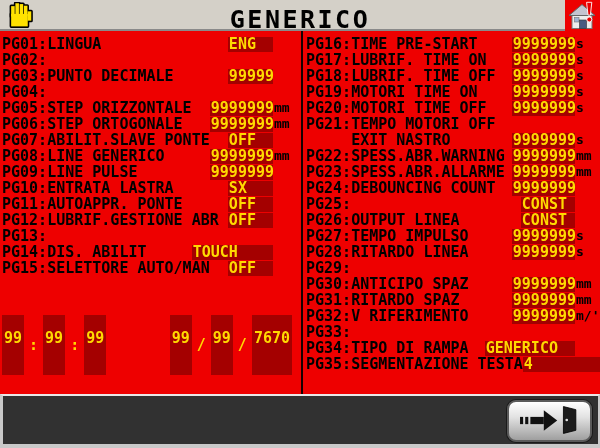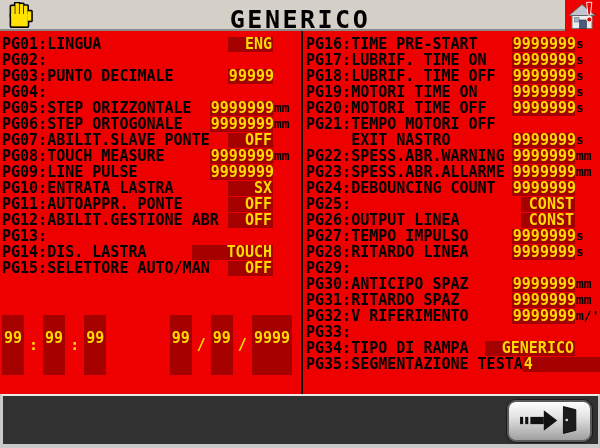--- a/index.html
+++ b/index.html
@@ -19,21 +19,21 @@
   .main{position:absolute;left:0;top:31px;width:600px;height:363px;background:var(--bg-red,#EE0000);}
   .divider{position:absolute;left:301px;top:0;width:2px;height:363px;background:#150000;}
   .col{position:absolute;top:5px;}
   .col-left{left:2px;width:294px;}
   .col-right{left:306px;width:292px;}
   .row{display:flex;align-items:center;height:16px;line-height:16px;font-size:15px;color:#000;white-space:pre;}
   .pid{flex:none;width:5ch;}
   .plabel{flex:none;}
   .vwrap{margin-left:auto;display:flex;align-items:center;}
   .vbox{display:block;height:15px;line-height:15px;background:var(--field-red,#A40000);
-    color:var(--val-yellow,#FFD900);text-align:right;box-sizing:border-box;padding:0 1px;cursor:pointer;}
+    color:var(--val-yellow,#FFD900);text-align:left;box-sizing:border-box;padding:0 1px;cursor:pointer;}
   .vbox.left{text-align:left;}
   .unit{flex:none;width:22px;font-size:13px;color:#000;white-space:nowrap;overflow:visible;padding-left:1px;}
 
   
   .clock{position:absolute;left:2px;top:306px;width:290px;display:flex;
     justify-content:space-between;font-size:15px;height:16px;line-height:15px;}
   .clock-group{display:flex;align-items:center;}
   .clock .num{background:var(--field-red,#A40000);color:var(--val-yellow,#FFD900);padding:16px 2px;height:28px;}
   .clock .sep{color:var(--val-yellow,#FFD900);padding:0 5px;height:15px;}
 
@@ -133,21 +133,21 @@
         <div class="row">
     <span class="pid">PG07:</span>
     <span class="plabel">ABILIT.SLAVE PONTE</span>
     <span class="vwrap">
       <span class="vbox" style="width: 5ch;">OFF</span>
       <span class="unit"></span>
     </span>
   </div>
         <div class="row">
     <span class="pid">PG08:</span>
-    <span class="plabel">TOUCH MEASURE</span>
+    <span class="plabel">LINE GENERICO</span>
     <span class="vwrap">
       <span class="vbox" style="width: 7ch;">9999999</span>
       <span class="unit">mm</span>
     </span>
   </div>
         <div class="row">
     <span class="pid">PG09:</span>
     <span class="plabel">LINE PULSE</span>
     <span class="vwrap">
       <span class="vbox" style="width: 7ch;">9999999</span>
@@ -165,34 +165,34 @@
         <div class="row">
     <span class="pid">PG11:</span>
     <span class="plabel">AUTOAPPR. PONTE</span>
     <span class="vwrap">
       <span class="vbox" style="width: 5ch;">OFF</span>
       <span class="unit"></span>
     </span>
   </div>
         <div class="row">
     <span class="pid">PG12:</span>
-    <span class="plabel">ABILIT.GESTIONE ABR</span>
+    <span class="plabel">LUBRIF.GESTIONE ABR</span>
     <span class="vwrap">
       <span class="vbox" style="width: 5ch;">OFF</span>
       <span class="unit"></span>
     </span>
   </div>
         <div class="row">
     <span class="pid">PG13:</span>
     <span class="plabel"></span>
     
   </div>
         <div class="row">
     <span class="pid">PG14:</span>
-    <span class="plabel">DIS. LASTRA</span>
+    <span class="plabel">DIS. ABILIT</span>
     <span class="vwrap">
       <span class="vbox" style="width: 9ch;">TOUCH</span>
       <span class="unit"></span>
     </span>
   </div>
         <div class="row">
     <span class="pid">PG15:</span>
     <span class="plabel">SELETTORE AUTO/MAN</span>
     <span class="vwrap">
       <span class="vbox" style="width: 5ch;">OFF</span>
@@ -368,21 +368,21 @@
           <span class="sep">:</span>
           <span class="num">99</span>
           <span class="sep">:</span>
           <span class="num">99</span>
         </span>
       <span class="clock-group" id="clock-date">
           <span class="num">99</span>
           <span class="sep">/</span>
           <span class="num">99</span>
           <span class="sep">/</span>
-          <span class="num">9999</span>
+          <span class="num">7670</span>
         </span>
     </div>
   </div>
 
   <div class="bottombar">
     <button class="exit-btn">
       <span>
         <svg width="62" height="30" viewBox="0 0 60 29">
           <rect x="1" y="11.5" width="3" height="7" fill="#111"></rect>
           <rect x="6" y="11.5" width="3" height="7" fill="#111"></rect>

